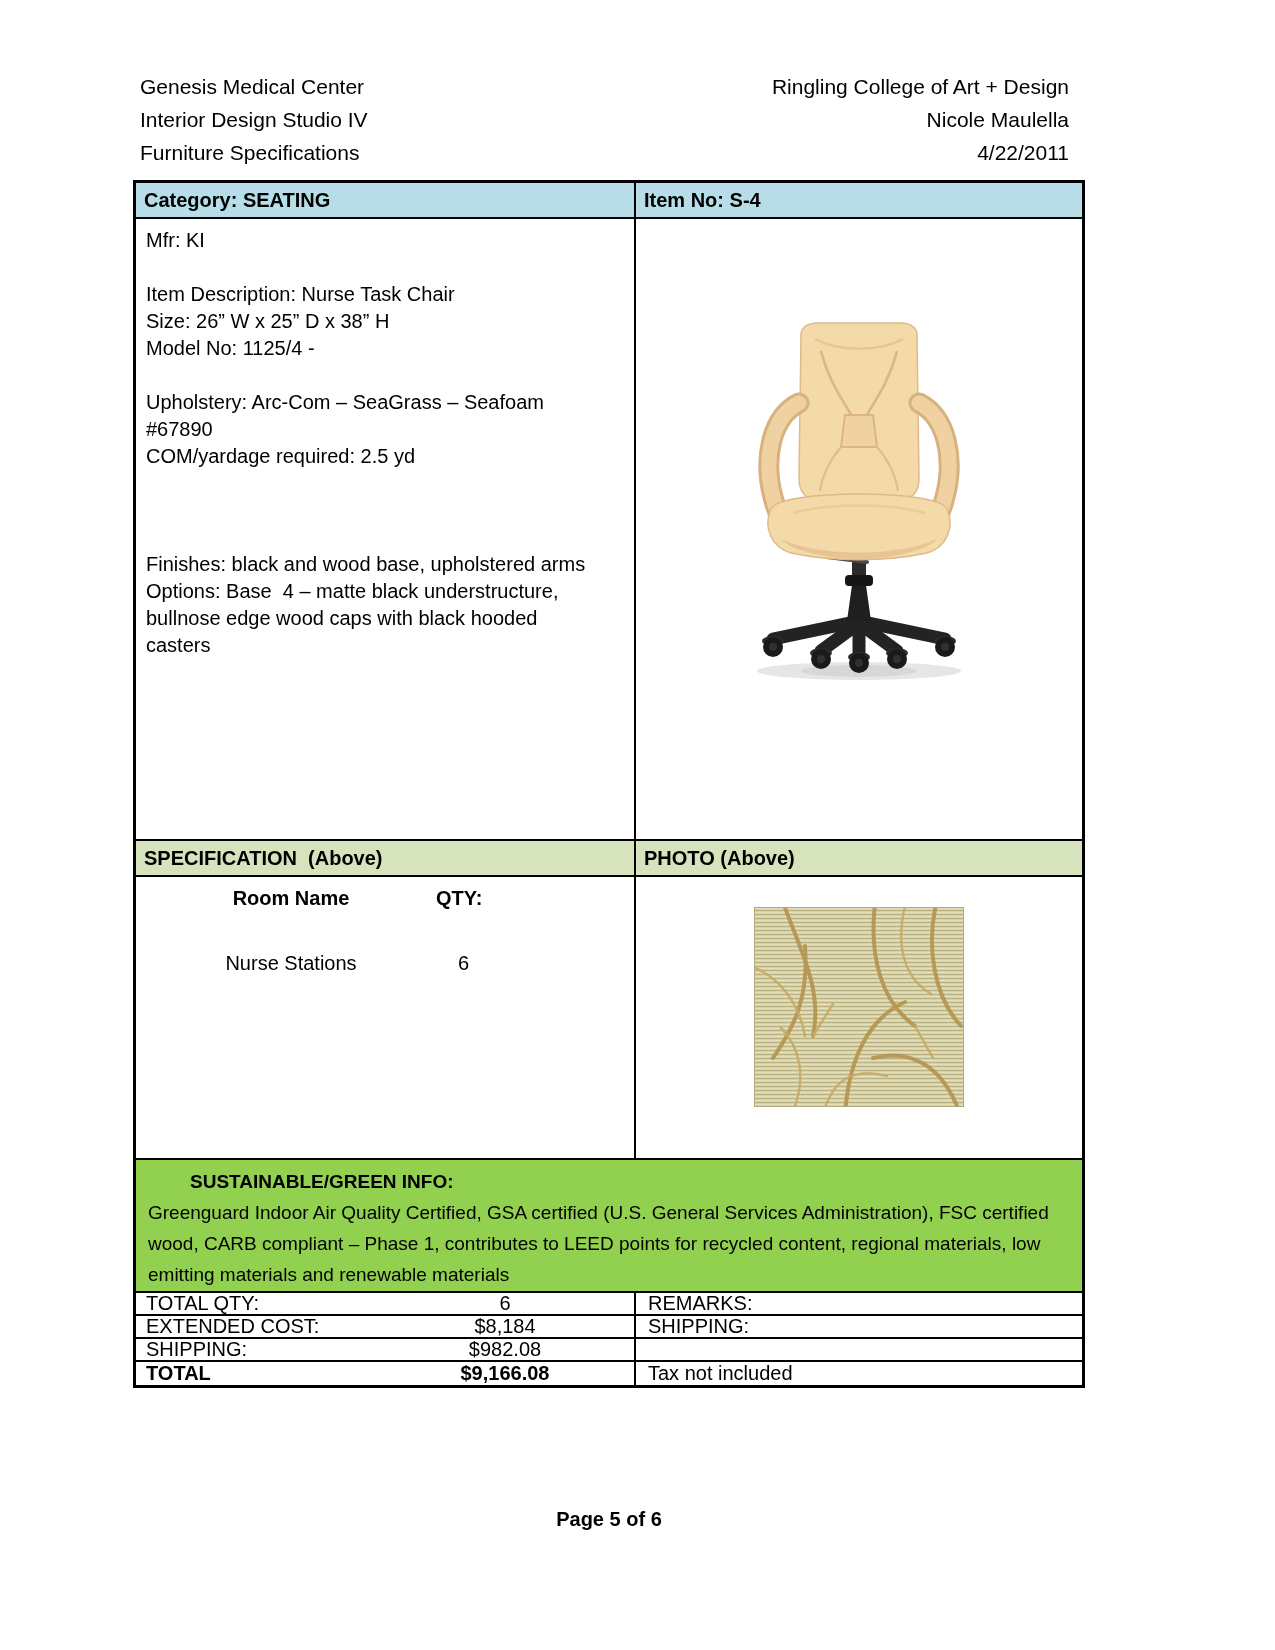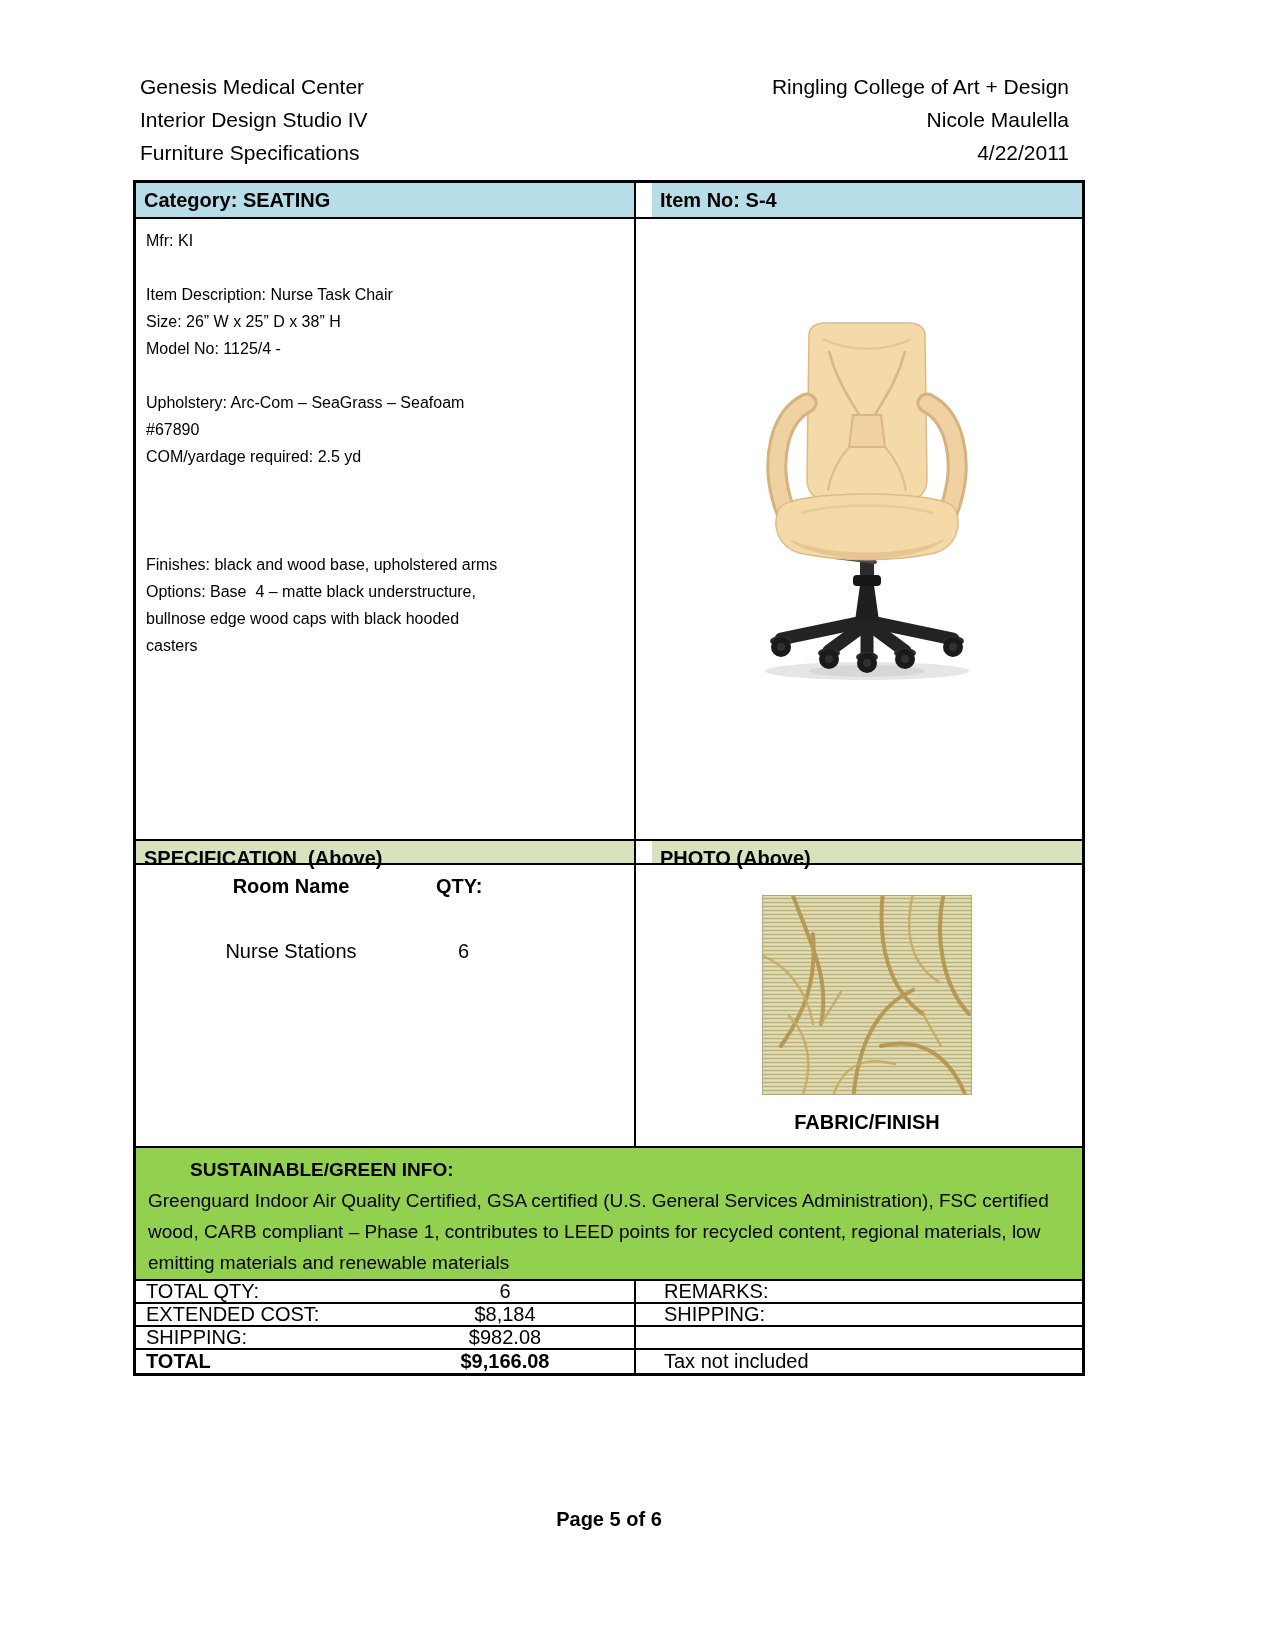--- a/index.html
+++ b/index.html
@@ -17,30 +17,30 @@
     width:1275px;height:1650px;position:relative;overflow:hidden;
     background:#ffffff;color:var(--ink);
     font-family:"Liberation Sans", sans-serif;
   }
   
   .doc-header{position:absolute;top:70px;left:140px;width:929px;display:flex;justify-content:space-between;font-size:21px;line-height:33px;}
   .hdr-left{text-align:left;}
   .hdr-right{text-align:right;}
   
   .doc-table{position:absolute;top:180px;left:133px;width:952px;border:3px solid #000;background:#fff;}
-  .t-row{display:flex;width:100%;border-bottom:2px solid #000;gap:16px;}
+  .t-row{display:flex;width:100%;border-bottom:2px solid #000;}
   .t-row:last-child{border-bottom:none;}
   .cell-l{flex:0 0 500px;border-right:2px solid #000;position:relative;}
   .cell-r{flex:1;position:relative;}
   .row-head{height:36px;}
   .row-head .cell-l,.row-head .cell-r{background:var(--blue);font-weight:bold;font-size:20px;padding:6px 8px;}
   .row-body{height:622px;}
-  .spec-text{margin:0;padding:8px 10px;font-size:16px;line-height:27px;white-space:pre-wrap;font-family:inherit;}
+  .spec-text{margin:0;padding:8px 10px;font-size:20px;line-height:27px;white-space:pre-wrap;font-family:inherit;}
   .photo-cell{display:flex;justify-content:center;align-items:flex-start;padding-top:80px;}
-  .row-sec{height:24px;}
+  .row-sec{height:36px;}
   .row-sec .cell-l,.row-sec .cell-r{background:var(--green_light);font-weight:bold;font-size:20px;padding:6px 8px;white-space:pre-wrap;}
   .row-room{height:283px;}
   .room-cell{padding:10px 10px;font-size:20px;}
   .room-row{display:flex;text-align:center;}
   .room-col1{width:290px;}
   .room-hdr{font-weight:bold;}
   .room-data{margin-top:42px;}
   .room-qty-val{padding-left:22px;}
   .fabric-cell{text-align:center;padding-top:30px;}
   .swatch{
@@ -195,21 +195,20 @@
           <g fill="none" stroke="#c6ab66" stroke-width="2.5" opacity="0.9" stroke-linecap="round">
             <path d="M0,60 C24,70 44,94 50,128"></path>
             <path d="M70,200 C80,170 100,160 132,168"></path>
             <path d="M150,-2 C140,40 150,70 176,86"></path>
             <path d="M40,198 C50,170 46,140 26,120"></path>
             <path d="M58,128 L78,96"></path>
             <path d="M160,118 L178,150"></path>
           </g>
         </svg>
       </div>
-      <div class="fabric-caption">FABRIC/FINISH</div>
     </div>
   </div>
 
   <div class="t-row row-sustain">
     <div class="sustain-heading">SUSTAINABLE/GREEN INFO:</div>
     <div class="sustain-body">Greenguard Indoor Air Quality Certified, GSA certified (U.S. General Services Administration), FSC certified wood, CARB compliant – Phase 1, contributes to LEED points for recycled content, regional materials, low emitting materials and renewable materials</div>
   </div>
 
   <div class="t-row row-money">
     <div class="cell-l money-l">

